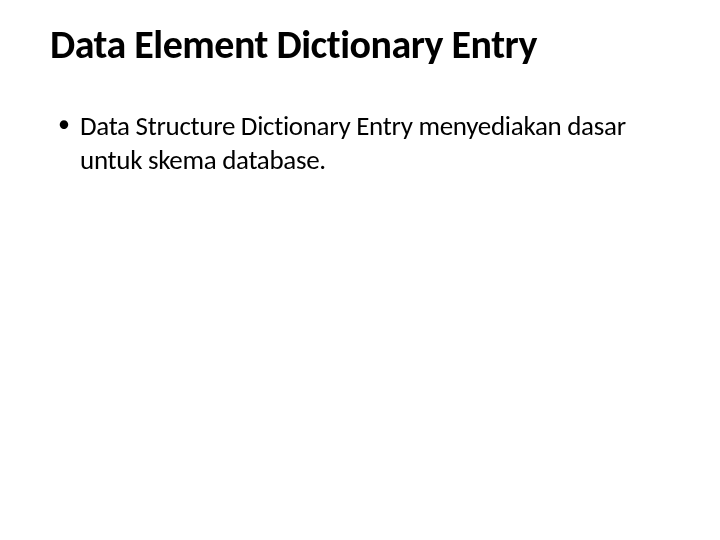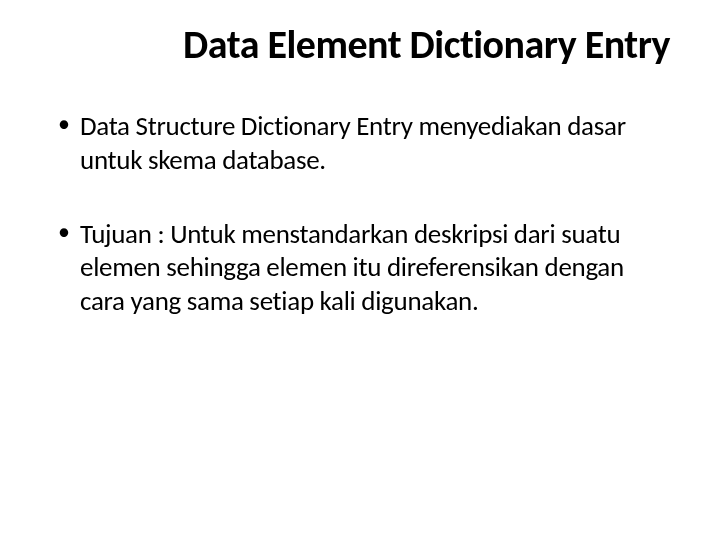--- a/index.html
+++ b/index.html
@@ -12,21 +12,21 @@
       height: 540px;
       background: #ffffff;
       font-family: Calibri, 'Segoe UI', Arial, sans-serif;
       color: #000000;
       padding: 20px 50px 40px 50px;
       overflow: hidden;
     }
     .title {
       font-size: 40px;
       font-weight: bold;
-      text-align: right;
+      text-align: left;
       margin-bottom: 40px;
       letter-spacing: -0.5px;
     }
     .bullet-list {
       list-style: none;
       padding-left: 0;
       margin-top: 20px;
     }
     .bullet-item {
       position: relative;
@@ -44,14 +44,13 @@
       font-size: 24px;
     }
   </style>
 </head>
 <body>
 
 <h1 class="title">Data Element Dictionary Entry</h1>
 
 <ul class="bullet-list">
   <li class="bullet-item">Data Structure Dictionary Entry menyediakan dasar untuk skema database.</li>
-  <li class="bullet-item">Tujuan : Untuk menstandarkan deskripsi dari suatu elemen sehingga elemen itu direferensikan dengan cara yang sama setiap kali digunakan.</li>
 </ul>
 
 </body></html>

